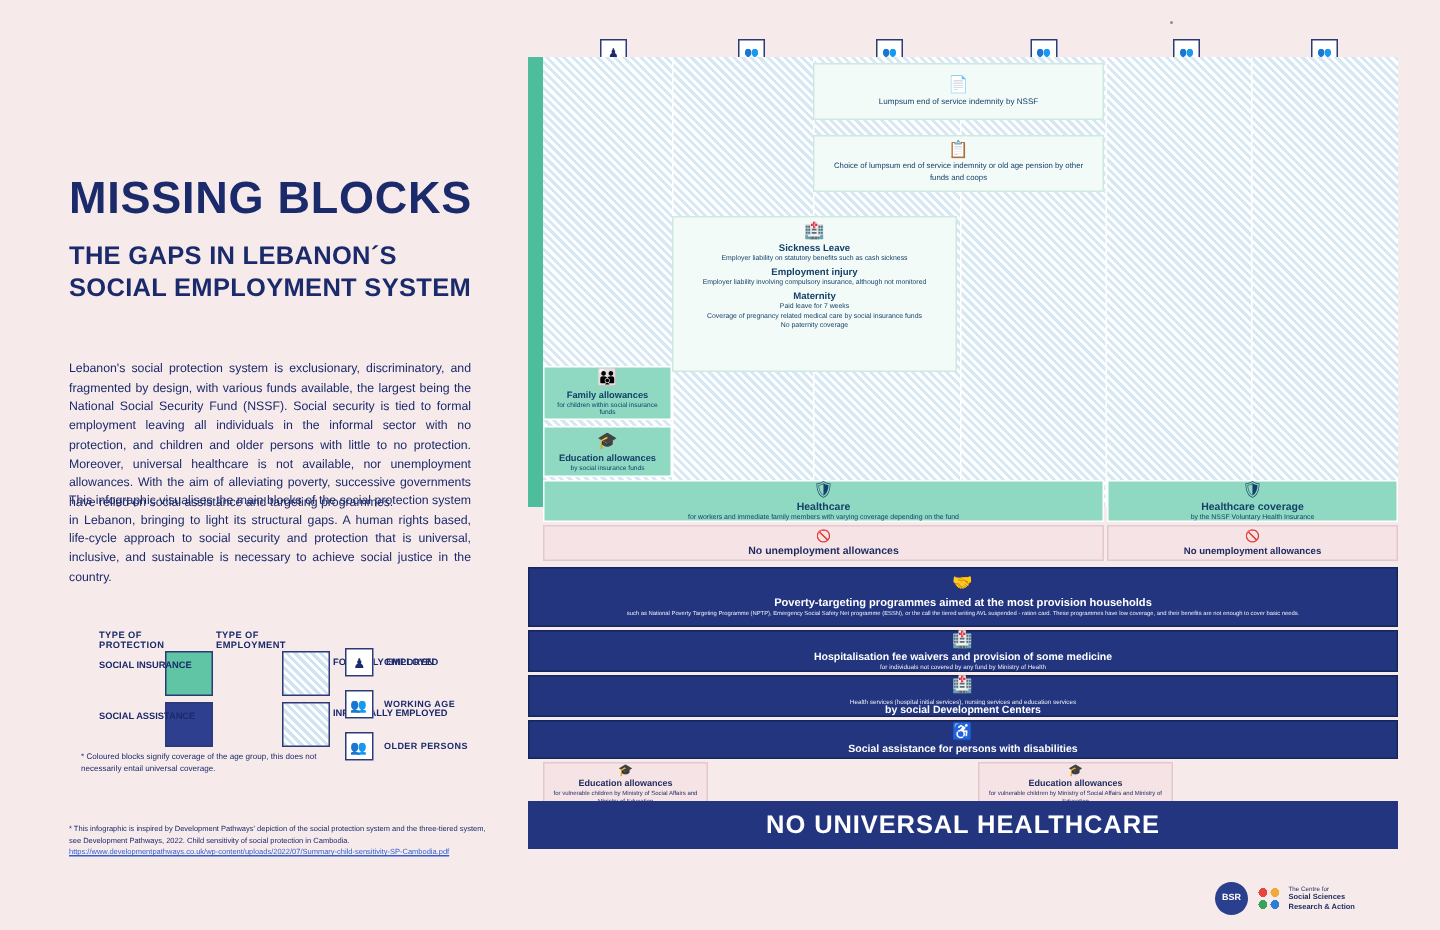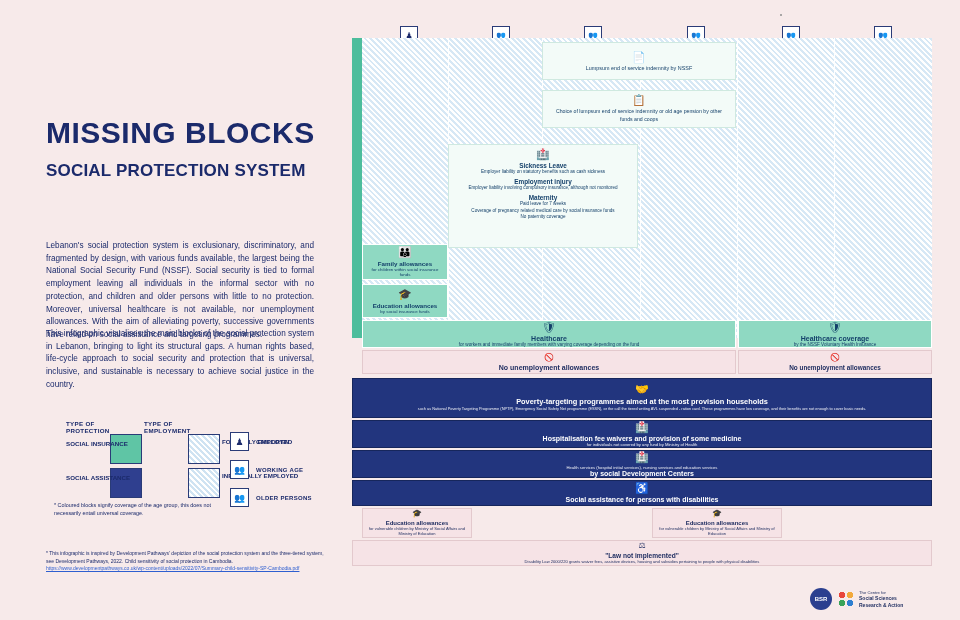--- a/index.html
+++ b/index.html
@@ -98,21 +98,22 @@
   .dot-mark{position:absolute;left:780px;top:14px;width:2px;height:2px;background:#8f8f8f;border-radius:50%;}
 </style>
 </head>
 <body>
 
 <div class="page">
 
   <div class="left">
     <div class="title-main">MISSING BLOCKS</div>
     <div class="title-sub">
-      <div>SOCIAL PROTECTION SYSTEM</div>
+      <div>THE GAPS IN LEBANON´S</div>
+      <div>SOCIAL EMPLOYMENT SYSTEM</div>
     </div>
 
     <div class="para" id="para1">Lebanon's social protection system is exclusionary, discriminatory, and fragmented by design, with various funds available, the largest being the National Social Security Fund (NSSF). Social security is tied to formal employment leaving all individuals in the informal sector with no protection, and children and older persons with little to no protection. Moreover, universal healthcare is not available, nor unemployment allowances. With the aim of alleviating poverty, successive governments have relied on social assistance and targeting programmes.</div>
     <div class="para" id="para2">This infographic visualises the main blocks of the social protection system in Lebanon, bringing to light its structural gaps. A human rights based, life-cycle approach to social security and protection that is universal, inclusive, and sustainable is necessary to achieve social justice in the country.</div>
 
     <div class="legend">
       <div class="lg-col1">
         <div class="legend-head">TYPE OF PROTECTION</div>
       </div>
       <div class="lg-col2">
@@ -263,20 +264,23 @@
     </div>
 
     <div class="blk blk-pink ctr" style="left:0;top:502px;width:580px;height:26px;padding:2px 14px;">
       <div class="ico" style="font-size:8px;">⚖</div>
       <div class="blk-title" style="font-size:6.6px;">"Law not implemented"</div>
       <div style="font-size:4.1px;">Disability Law 2000/220 grants waiver fees, assistive devices, housing and subsidies pertaining to people with physical disabilities</div>
     </div>
 
   </div>
 
+  <div style="position:absolute;left:352px;top:534px;width:580px;height:32px;background:#22357e;color:#fff;display:flex;align-items:center;justify-content:center;font-size:17px;font-weight:bold;letter-spacing:0.6px;">
+    <span>NO UNIVERSAL HEALTHCARE</span>
+  </div>
 
   <div class="logos">
     <div class="logo-circ">BSR</div>
     <div class="logo-dots"></div>
     <div class="logo-txt">
       <div class="sm">The Centre for</div>
       <div>Social Sciences</div>
       <div>Research &amp; Action</div>
     </div>
   </div>

